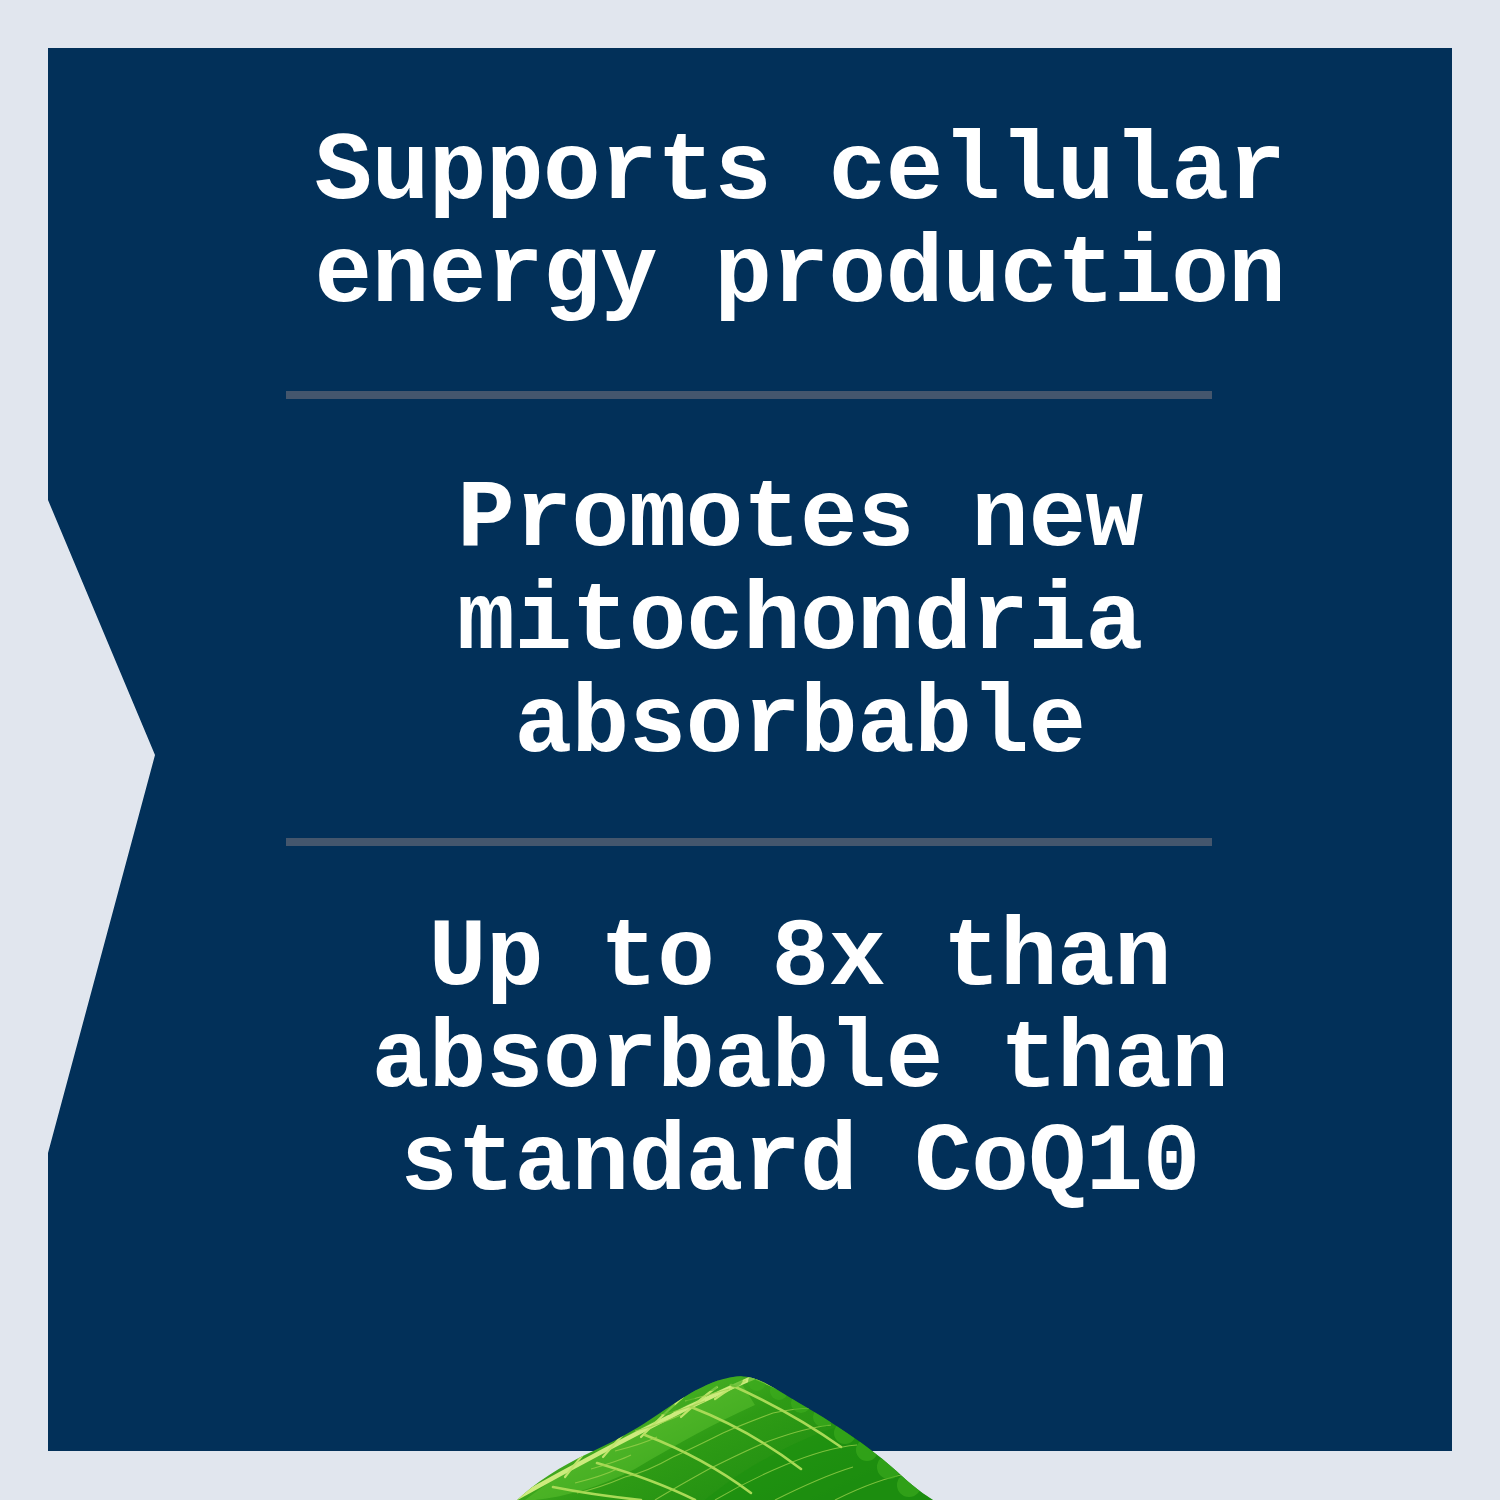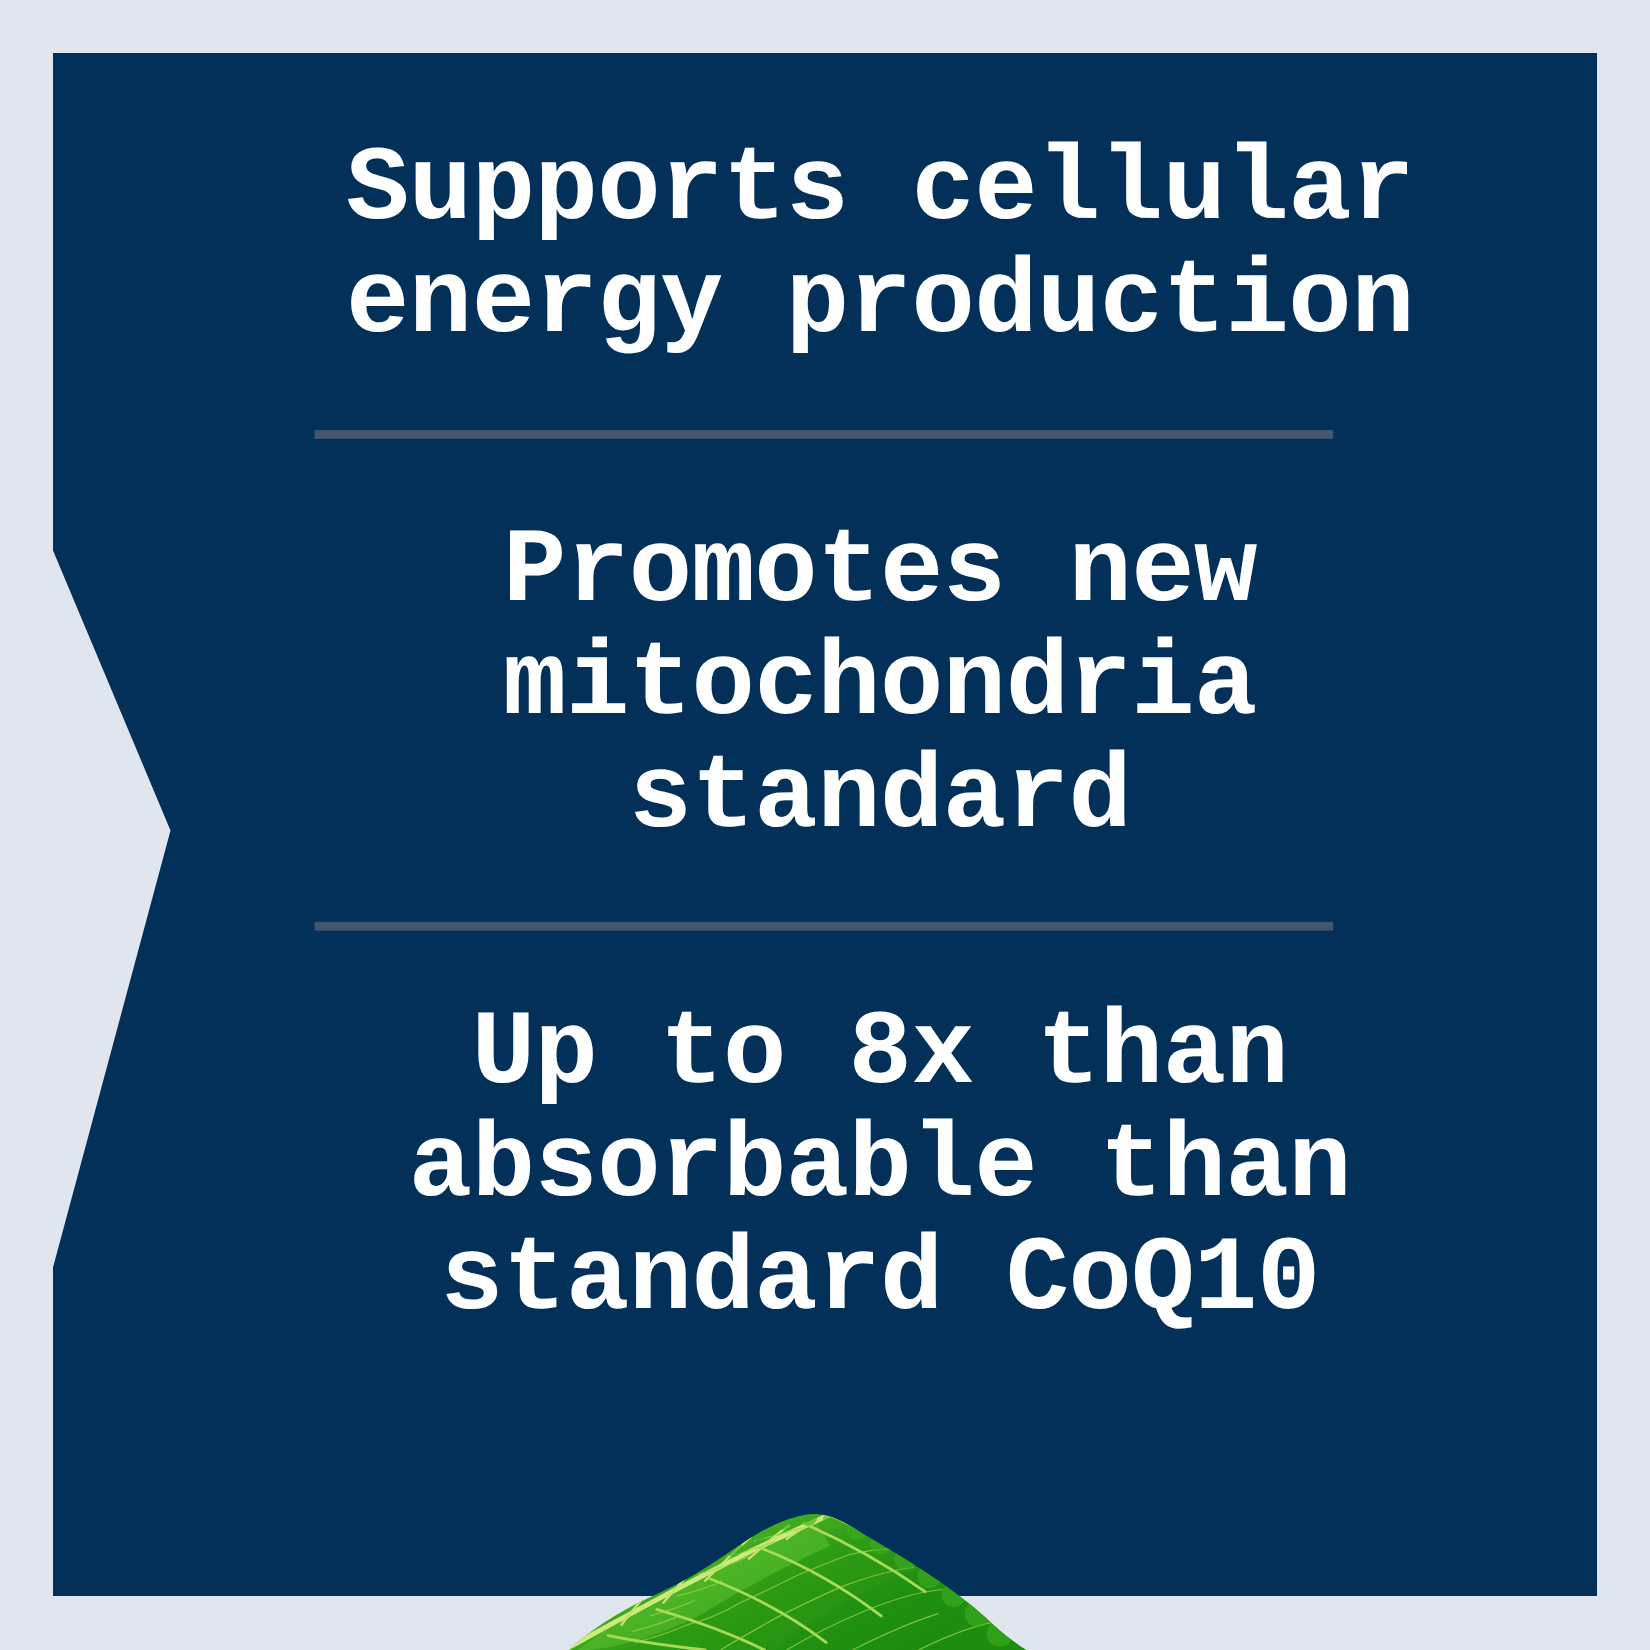--- a/index.html
+++ b/index.html
@@ -95,21 +95,21 @@
   <div id="panel"></div>
 
   <div id="content">
 
     <div class="benefit benefit-1">Supports cellular energy production</div>
 
     <div class="divider" id="divider-1"></div>
 
     <div class="gap-1"></div>
 
-    <div class="benefit benefit-2">Promotes new mitochondria standard</div>
+    <div class="benefit benefit-2">Promotes new mitochondria absorbable</div>
 
     <div class="divider" id="divider-2"></div>
 
     <div class="gap-2"></div>
 
     <div class="benefit benefit-3">Up to 8x than absorbable than standard CoQ10</div>
 
   </div>
 
   <div id="leaf-wrap">

